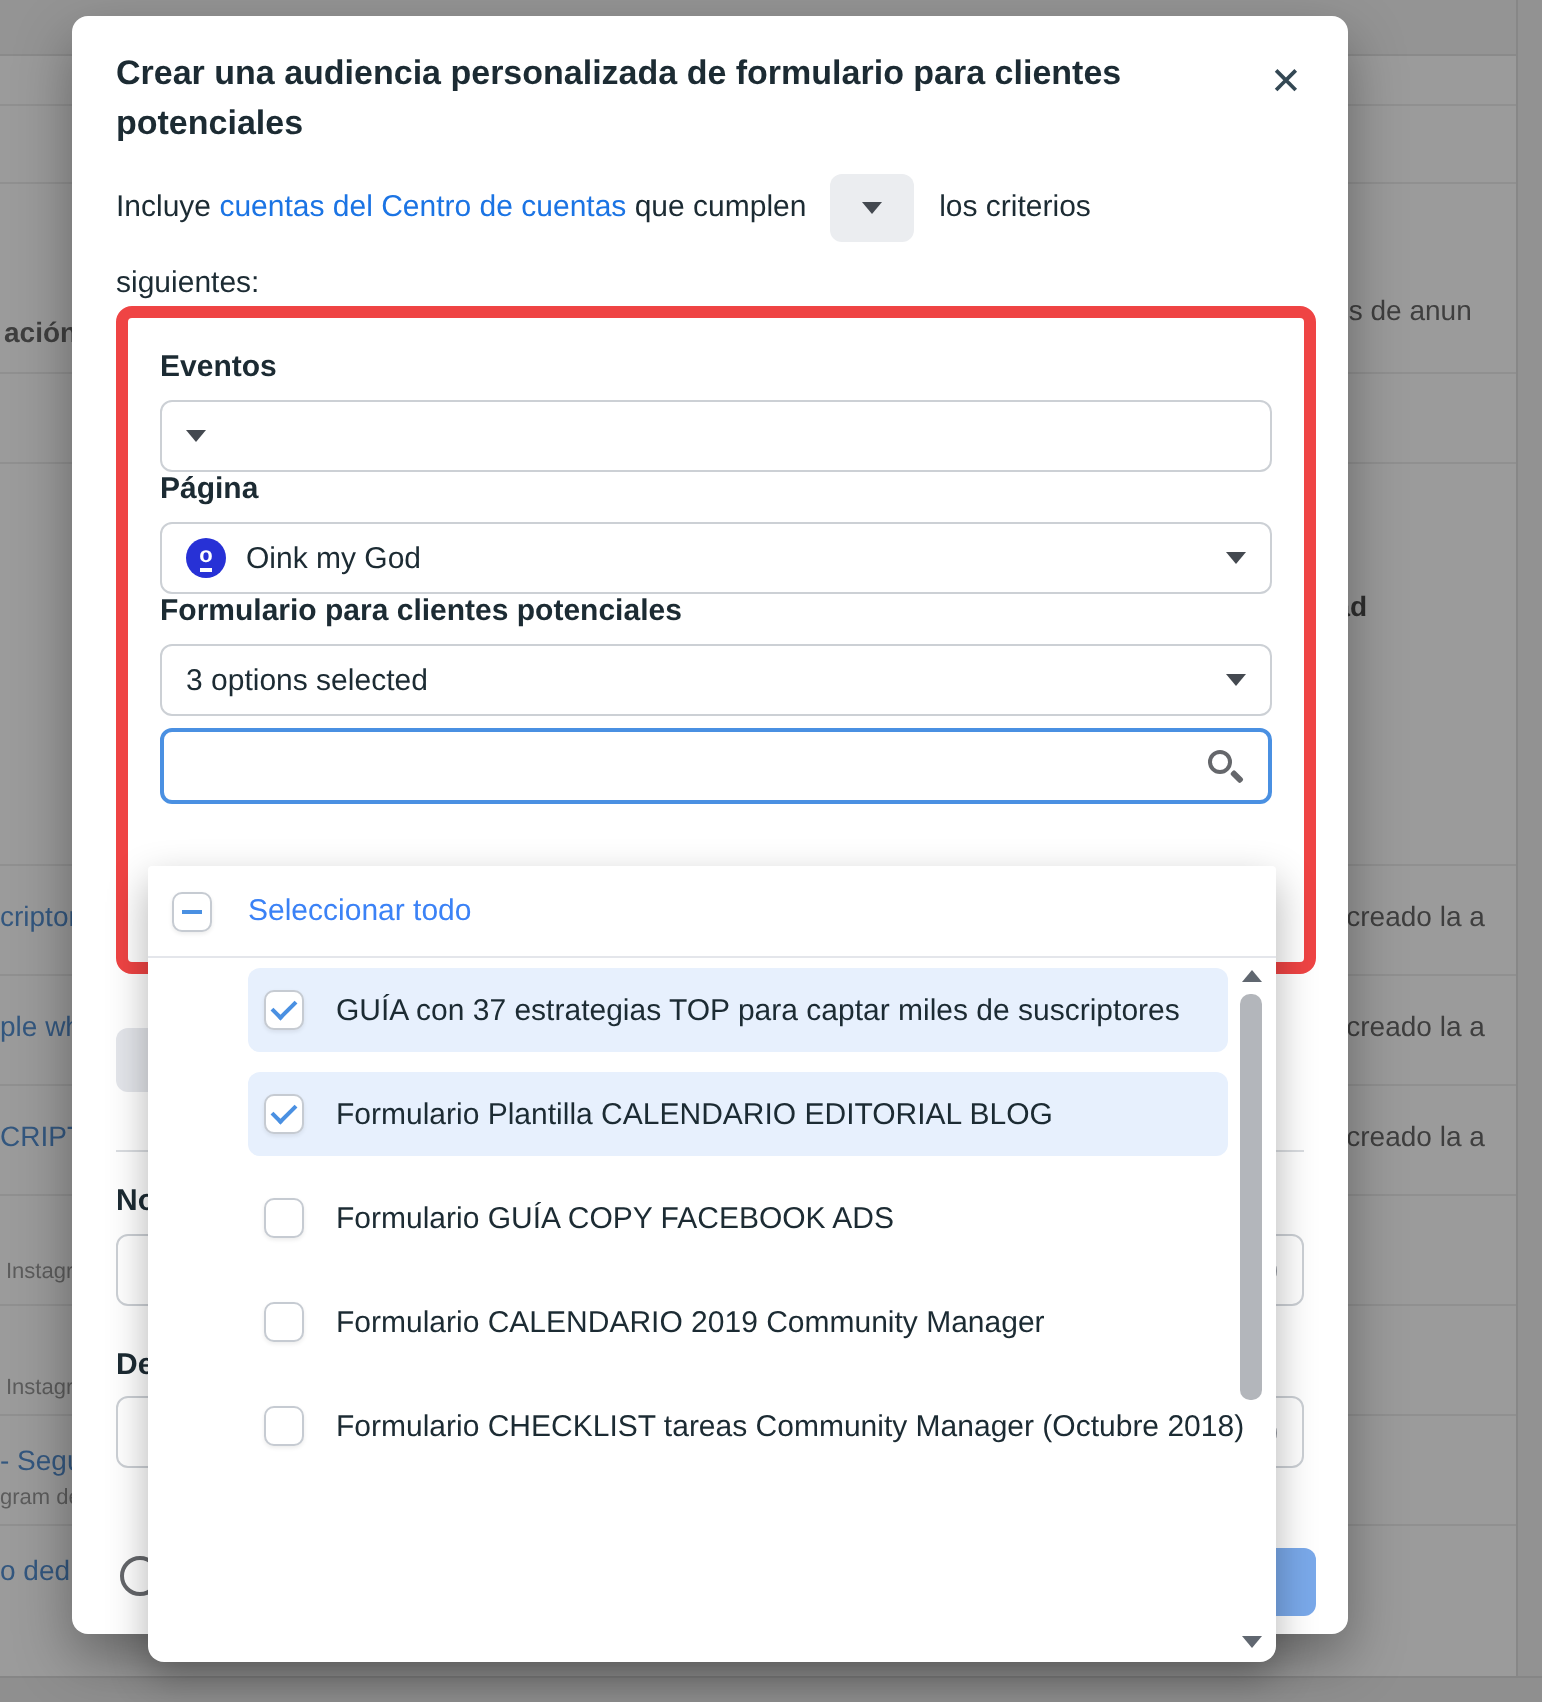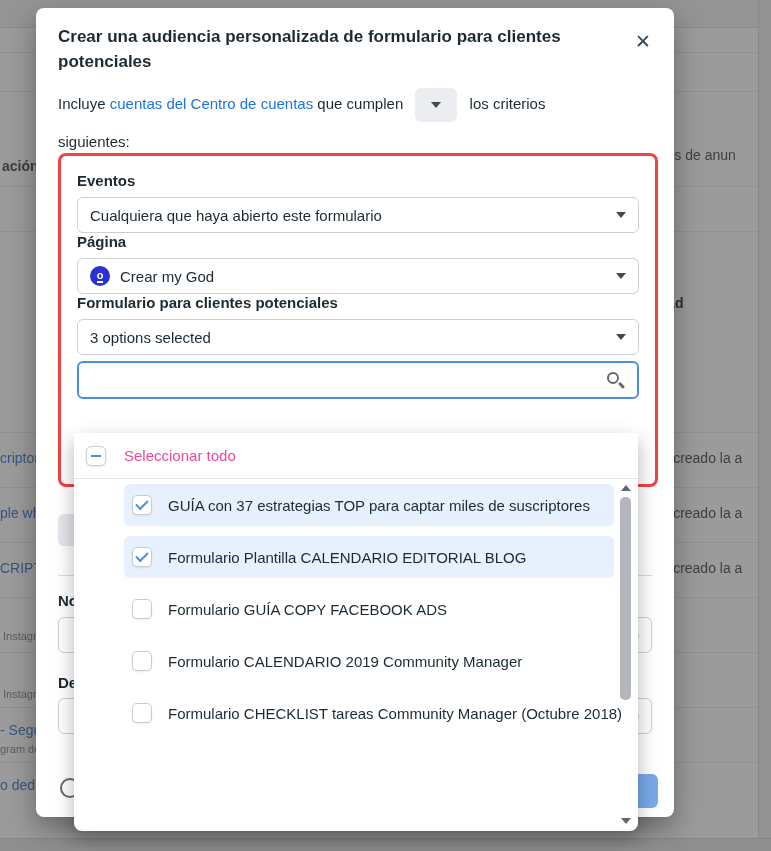--- a/index.html
+++ b/index.html
@@ -30,21 +30,21 @@
   .intro { position:absolute; left:22px; top:76px; width:610px; font-size:15px; color:#1c2b33; }
   .intro-line1 { white-space:nowrap; line-height:40px; }
   .intro-line2 { display:block; line-height:20px; margin-top:8px; }
   .intro a { color:#1b74e4; text-decoration:none; }
   .chip { display:inline-flex; align-items:center; gap:11px; background:#ebedf0; border-radius:6px;
           padding:0 16px; height:34px; vertical-align:middle; font-size:13.5px; color:#1c2b33; margin:0 8px; cursor:pointer; }
   .caret { width:0; height:0; border-left:5px solid transparent; border-right:5px solid transparent;
            border-top:6px solid #444950; }
 
   .card { position:absolute; left:22px; top:145px; width:600px; height:334px;
-          border:3px solid #ef4444; border-radius:8px; padding:16px; }
+          border:6px solid #ef4444; border-radius:8px; padding:16px; }
   .field-label { font-size:15px; font-weight:700; color:#1c2b33; margin-bottom:8px; }
   .mt16 { }
   .select { height:36px; border:1px solid #ccd0d5; border-radius:6px; display:flex; align-items:center;
             justify-content:space-between; padding:0 12px; font-size:15px; color:#1c2b33; background:#fff; cursor:pointer; }
   .select-left { display:flex; align-items:center; gap:10px; }
   .oink-icon { width:20px; height:20px; border-radius:50%; background:#2731d6; display:flex;
                align-items:center; justify-content:center; }
   .oink-o { color:#fff; font-size:11px; font-weight:700; line-height:10px; border-bottom:2px solid #fff; padding-bottom:1px; }
 
   .search-box { margin-top:6px; height:38px; border:2px solid #4a90e2; border-radius:6px; display:flex;
@@ -67,21 +67,21 @@
   .help-circle { position:absolute; left:24px; top:770px; width:20px; height:20px; border:2px solid #65676b;
                  border-radius:50%; cursor:pointer; }
   .primary-btn { position:absolute; left:536px; top:766px; width:86px; height:34px; background:#7aa9ea;
                  border-radius:6px; border:none; cursor:pointer; }
 
   
   .panel { position:absolute; left:74px; top:433px; width:564px; height:398px; background:#fff;
            border-radius:2px 2px 8px 8px; box-shadow:0 8px 20px rgba(0,0,0,.3); z-index:20; overflow:hidden; }
   .select-all { height:46px; display:flex; align-items:center; gap:18px; padding:0 12px;
                 border-bottom:1px solid #e4e6eb; cursor:pointer; }
-  .sa-label { font-size:15px; color:#ec4899; }
+  .sa-label { font-size:15px; color:#3b82f6; }
   .list { position:relative; height:351px; overflow:hidden;padding-left:44px; }
   .opt { height:52px; display:flex; align-items:center; padding:0 24px 0 6px; cursor:pointer; }
   .opt-inner { flex:1; height:42px; border-radius:6px; display:flex; align-items:center; gap:16px; padding:0 8px; }
   .opt-inner.checked { background:#e7f0fd; }
   .opt-label { font-size:15px; color:#1c2b33; white-space:nowrap; }
 
   .checkbox { width:20px; height:20px; background:#fff; border:1px solid #c6cbd2; border-radius:5px;
               position:relative; flex:none; box-shadow:0 1px 2px rgba(0,0,0,.08); cursor:pointer; }
   .checkbox.checked::after { content:""; position:absolute; left:3px; top:4px; width:10px; height:5px;
               border-left:2.5px solid #4a90e2; border-bottom:2.5px solid #4a90e2; transform:rotate(-45deg); }
@@ -144,31 +144,30 @@
           <span class="caret"></span>
         </span>
       <span>los criterios</span>
     </div>
     <span class="intro-line2">siguientes:</span>
   </div>
 
   <div class="card">
     <div class="field-label">Eventos</div>
     <div class="select">
-      <span>Cualquiera que haya abierto este formulario</span>
       <span class="caret"></span>
     </div>
 
     <div class="field-label mt16">Página</div>
     <div class="select">
       <span class="select-left">
         <span class="oink-icon">
             <span class="oink-o">o</span>
           </span>
-        <span>Crear my God</span>
+        <span>Oink my God</span>
       </span>
       <span class="caret"></span>
     </div>
 
     <div class="field-label mt16">Formulario para clientes potenciales</div>
     <div class="select">
       <span>3 options selected</span>
       <span class="caret"></span>
     </div>
 

